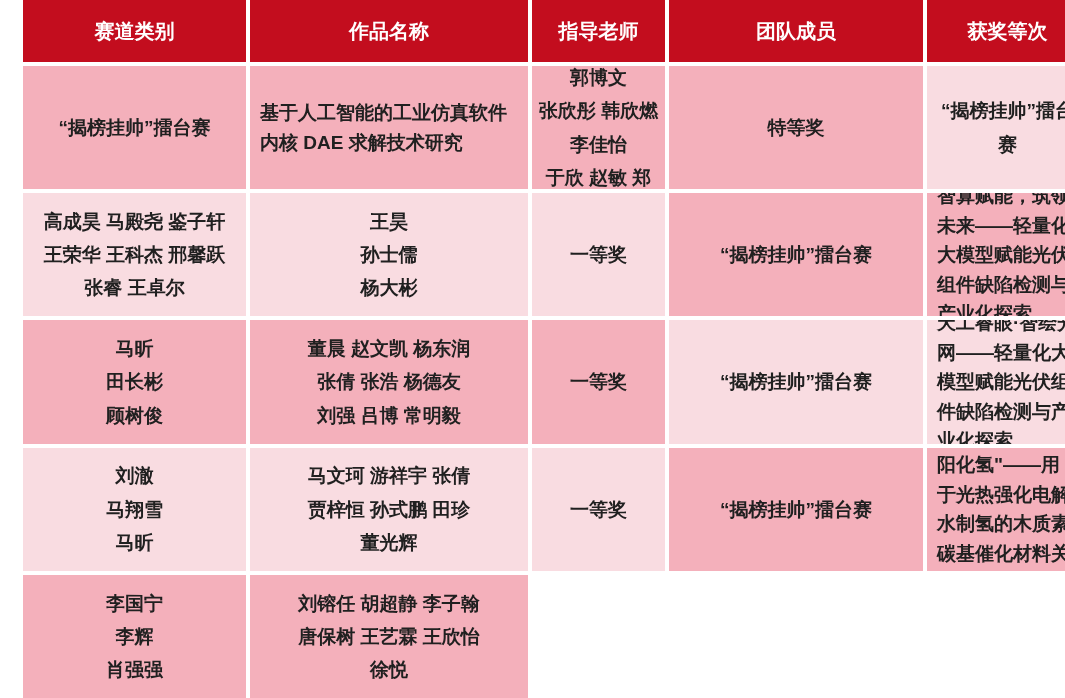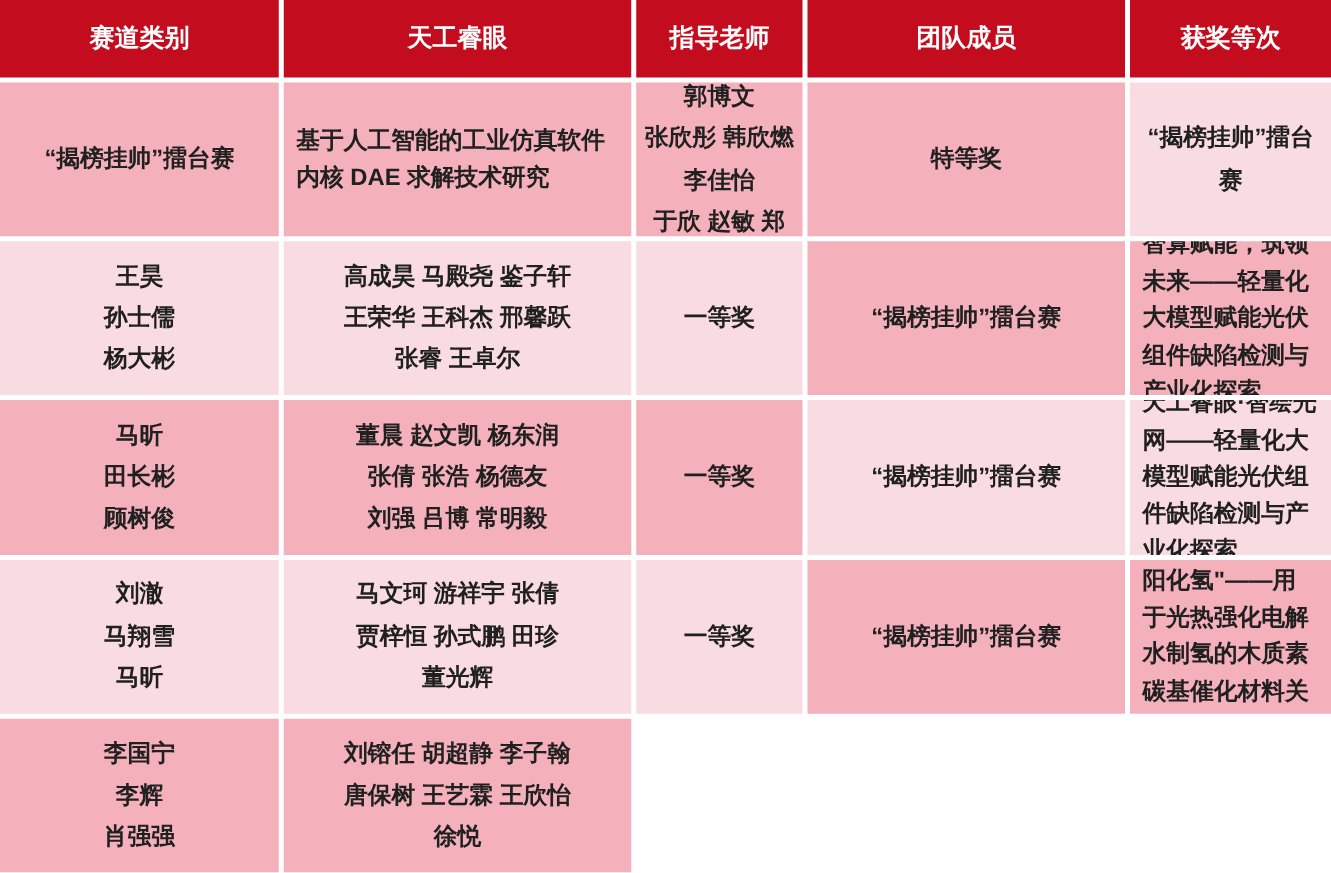--- a/index.html
+++ b/index.html
@@ -16,20 +16,21 @@
     background:#fff;
   }
   .table{
     width:856px;
     height:698px;
     display:grid;
     grid-template-columns:223px 278px 133px 254px 161px;
     grid-template-rows:62px repeat(5,1fr);
     gap:4px;
     background:var(--grid-line);
+    padding-left:23px;
   }
   .cell{
     display:flex;
     align-items:center;
     justify-content:center;
     text-align:center;
     color:var(--text);
     font-size:19px;
     font-weight:600;
     line-height:1.75;
@@ -52,39 +53,39 @@
     padding:4px 10px;
   }
   .multiline{white-space:pre-line;}
 </style>
 </head>
 <body>
 
 <div class="table">
 
   <div class="cell header">赛道类别</div>
-  <div class="cell header">天工睿眼</div>
+  <div class="cell header">作品名称</div>
   <div class="cell header">指导老师</div>
   <div class="cell header">团队成员</div>
   <div class="cell header">获奖等次</div>
 
   <div class="cell row-odd">“揭榜挂帅”擂台赛</div>
   <div class="cell row-odd title-cell">基于人工智能的工业仿真软件内核 DAE 求解技术研究</div>
   <div class="cell row-odd multiline">马一格 杨馥宁 郭博文
 张欣彤 韩欣燃 李佳怡
 于欣 赵敏 郑华强</div>
   <div class="cell row-odd">特等奖</div>
 
   <div class="cell row-even">“揭榜挂帅”擂台赛</div>
+  <div class="cell row-even multiline">高成昊 马殿尧 鉴子轩
+王荣华 王科杰 邢馨跃
+张睿 王卓尔</div>
   <div class="cell row-even multiline">王昊
 孙士儒
 杨大彬</div>
-  <div class="cell row-even multiline">高成昊 马殿尧 鉴子轩
-王荣华 王科杰 邢馨跃
-张睿 王卓尔</div>
   <div class="cell row-even">一等奖</div>
 
   <div class="cell row-odd">“揭榜挂帅”擂台赛</div>
   <div class="cell row-odd title-cell">智算赋能，筑领未来——轻量化大模型赋能光伏组件缺陷检测与产业化探索</div>
   <div class="cell row-odd multiline">马昕
 田长彬
 顾树俊</div>
   <div class="cell row-odd multiline">董晨 赵文凯 杨东润
 张倩 张浩 杨德友
 刘强 吕博 常明毅</div>

